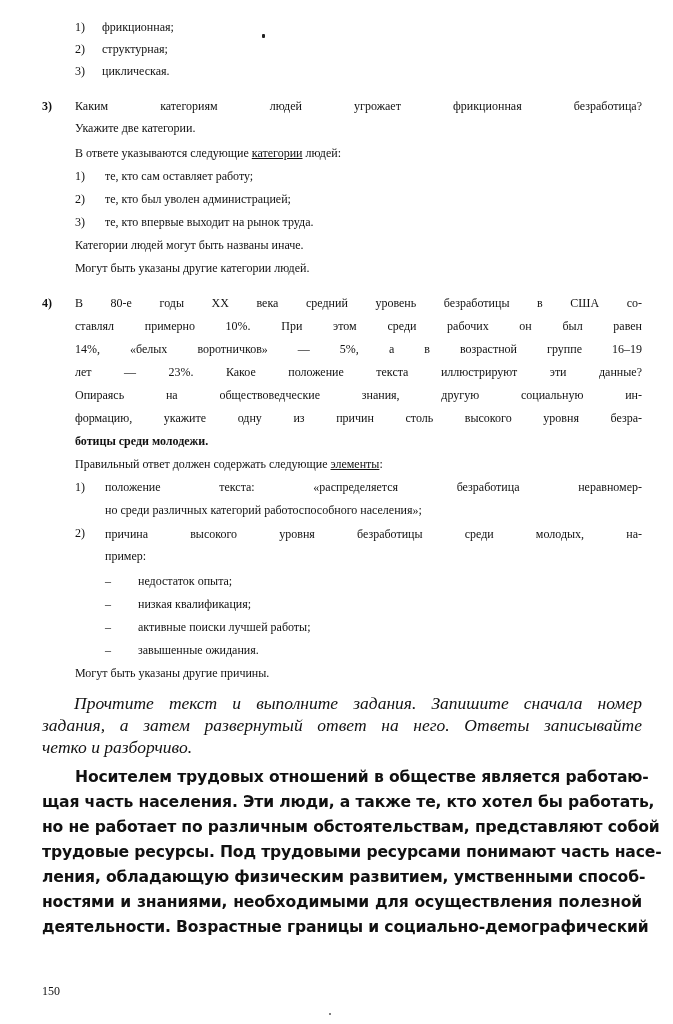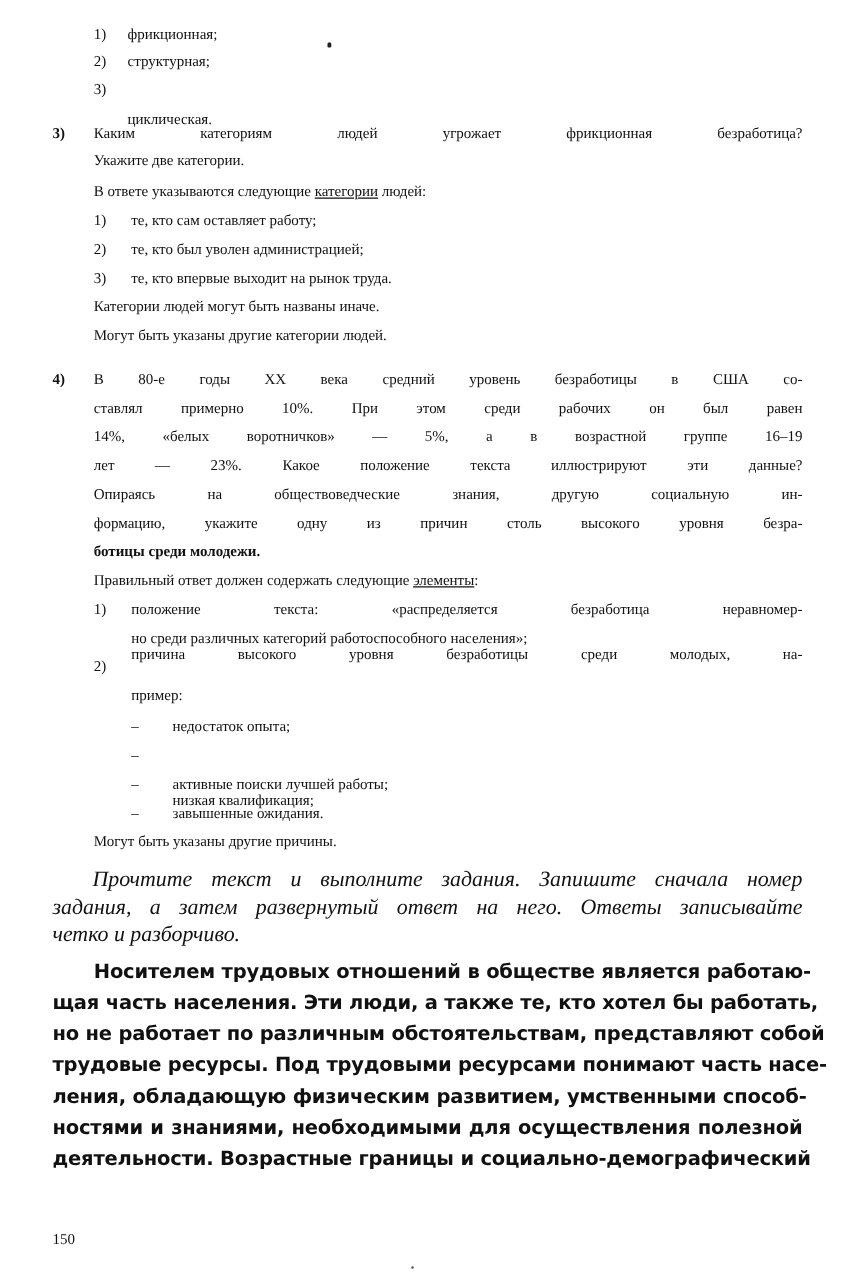--- a/index.html
+++ b/index.html
@@ -27,21 +27,21 @@
     <div class="line" style="left:75px; top:17px;">
       <span class="num" style="left:0;">1)</span>
       <span class="num" style="left:27px;">фрикционная;</span>
     </div>
     <div class="line" style="left:75px; top:39px;">
       <span class="num" style="left:0;">2)</span>
       <span class="num" style="left:27px;">структурная;</span>
     </div>
     <div class="line" style="left:75px; top:61px;">
       <span class="num" style="left:0;">3)</span>
-      <span class="num" style="left:27px;margin-top:24px;">циклическая.</span>
+      <span class="num" style="left:27px;">циклическая.</span>
     </div>
   </div>
 
   <div class="serif">
     <span class="line bold" style="left:42px; top:96px;">3)</span>
     <div class="line just" style="left:75px; top:96px; width:567px;">Каким категориям людей угрожает фрикционная безработица?</div>
     <div class="line" style="left:75px; top:118px;">Укажите две категории.</div>
     <div class="line" style="left:75px; top:143px;">
       <span>В ответе указываются следующие </span><u>категории</u><span> людей:</span>
     </div>
@@ -73,30 +73,30 @@
 
     <div class="line" style="left:75px; top:454px;">
       <span>Правильный ответ должен содержать следующие </span><u>элементы</u><span>:</span>
     </div>
 
     <span class="line" style="left:75px; top:477px;">1)</span>
     <div class="line just" style="left:105px; top:477px; width:537px;">положение текста: «распределяется безработица неравномер-</div>
     <div class="line" style="left:105px; top:500px;">но среди различных категорий работоспособного населения»;</div>
 
     <span class="line" style="left:75px; top:523px;">2)</span>
-    <div class="line just" style="left:105px; top:513px; width:537px;">причина высокого уровня безработицы среди молодых, на-</div>
+    <div class="line just" style="left:105px; top:524px; width:537px;">причина высокого уровня безработицы среди молодых, на-</div>
     <div class="line" style="left:105px; top:546px;">пример:</div>
 
     <div class="line" style="left:105px; top:571px;">
       <span class="num" style="left:0;">–</span>
       <span class="num" style="left:33px;">недостаток опыта;</span>
     </div>
     <div class="line" style="left:105px; top:594px;">
       <span class="num" style="left:0;">–</span>
-      <span class="num" style="left:33px;margin-top:36px;">низкая квалификация;</span>
+      <span class="num" style="left:33px;">низкая квалификация;</span>
     </div>
     <div class="line" style="left:105px; top:617px;">
       <span class="num" style="left:0;">–</span>
       <span class="num" style="left:33px;">активные поиски лучшей работы;</span>
     </div>
     <div class="line" style="left:105px; top:640px;">
       <span class="num" style="left:0;">–</span>
       <span class="num" style="left:33px;">завышенные ожидания.</span>
     </div>
     <div class="line" style="left:75px; top:663px;">Могут быть указаны другие причины.</div>

